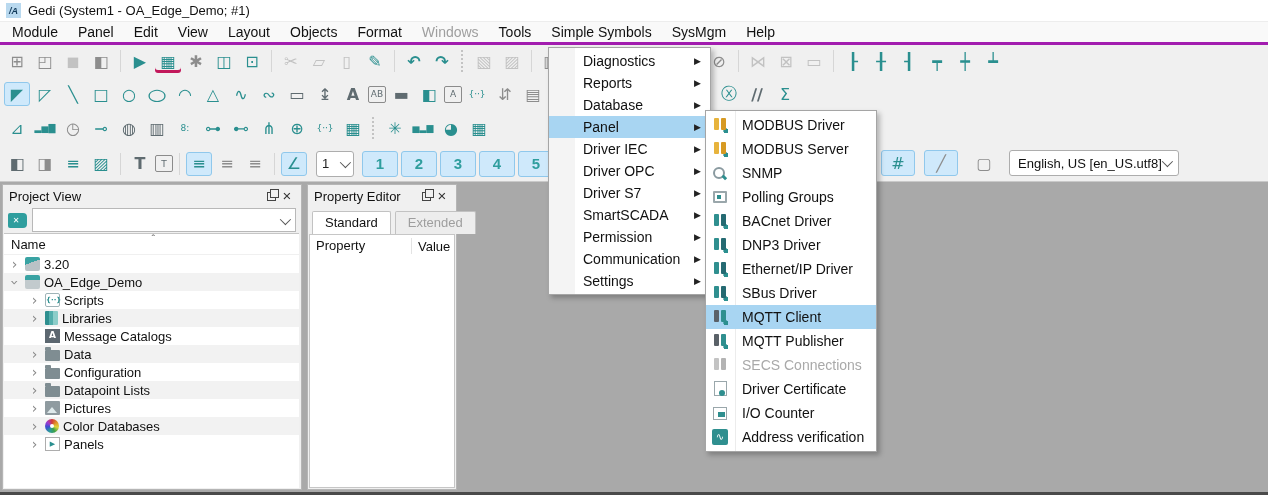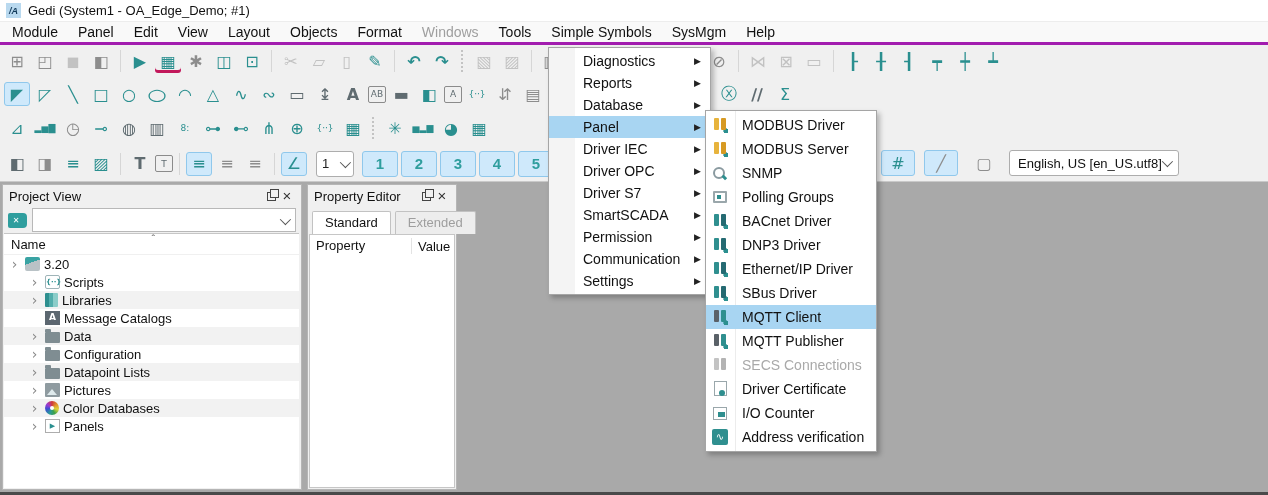--- a/index.html
+++ b/index.html
@@ -334,20 +334,25 @@
       <span class="sort">ˆ</span>
     </div>
     <div class="tree">
 
         <div class="trw d0">
           <span class="exp icofont c">›</span>
           <span class="ti ti-cube"></span>
           <span class="tl">3.20</span>
         </div>
 
+        <div class="trw d0 alt">
+          <span class="exp icofont e">›</span>
+          <span class="ti ti-boxopen"></span>
+          <span class="tl">OA_Edge_Demo</span>
+        </div>
 
         <div class="trw d1">
           <span class="exp icofont c">›</span>
           <span class="ti ti-script">{··}</span>
           <span class="tl">Scripts</span>
         </div>
 
         <div class="trw d1 alt">
           <span class="exp icofont c">›</span>
           <span class="ti ti-libs"></span>

